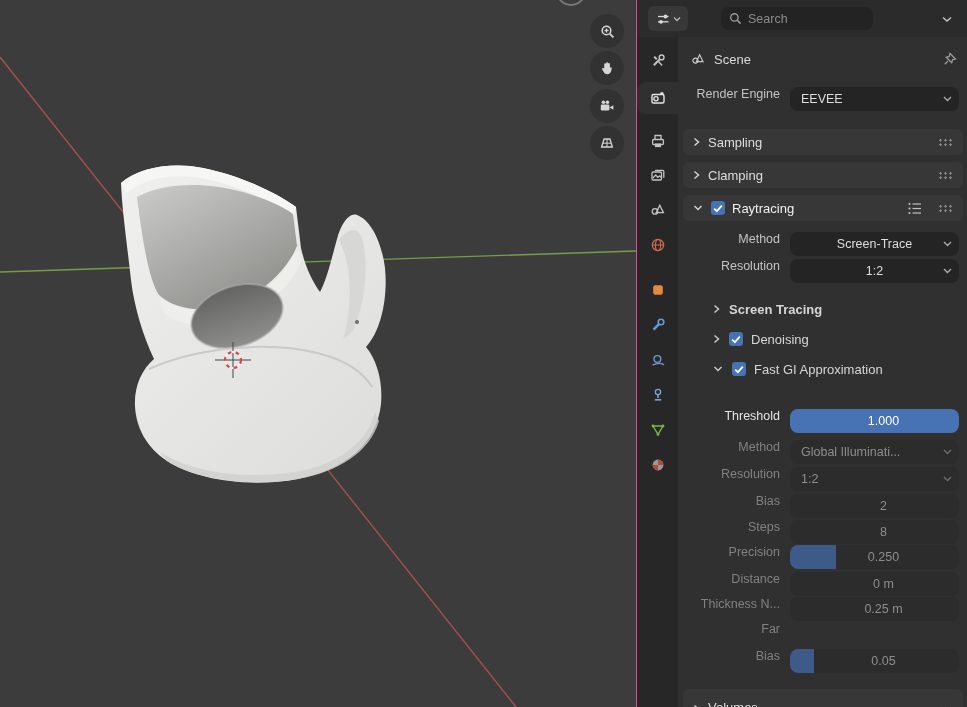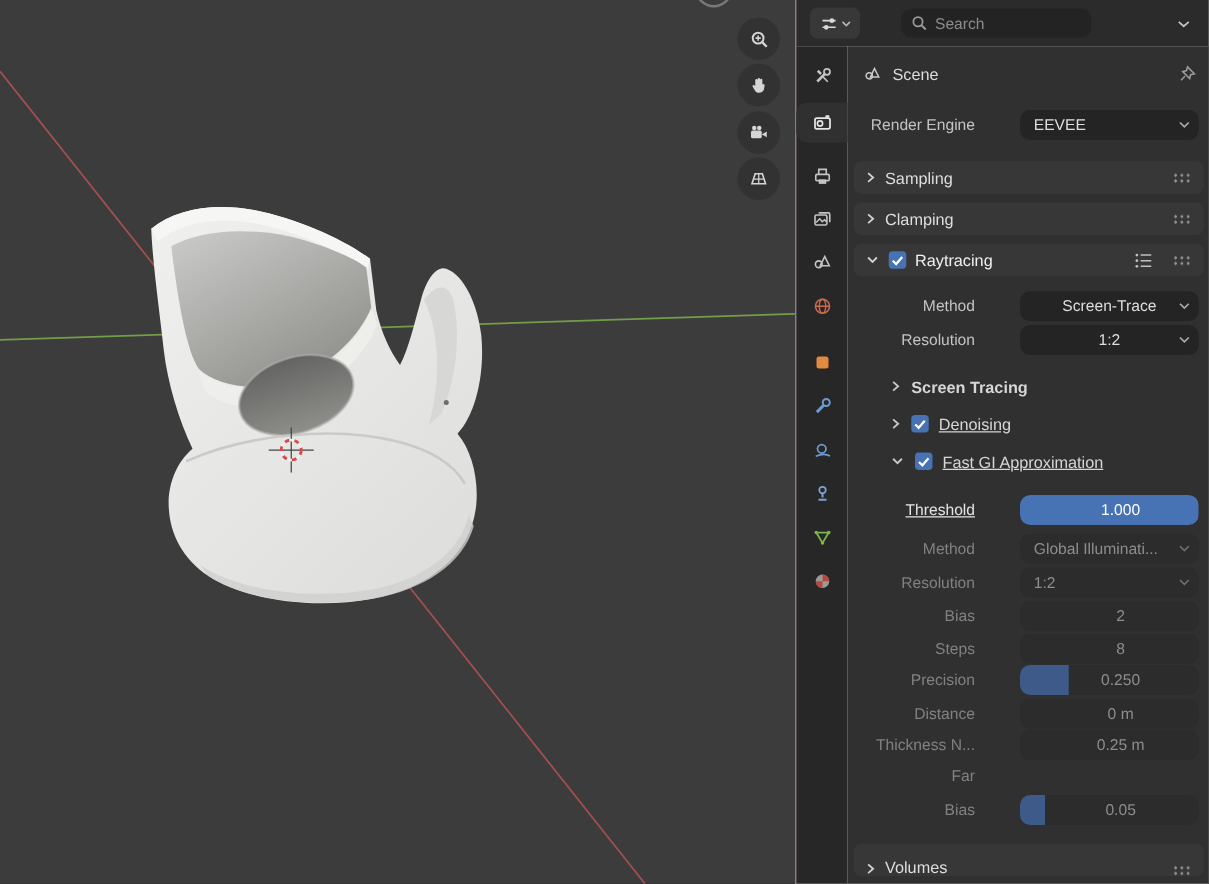--- a/index.html
+++ b/index.html
@@ -33,25 +33,25 @@
   .tab { position:absolute; left:0; width:41px; height:32px;
          display:flex; align-items:center; justify-content:center; }
   .tab.selected { background:#303030; border-radius:9px 0 0 9px; }
 
   .content { position:absolute; left:41px; top:37px; width:290px; bottom:0; background:#303030; }
 
   .scene-row { display:flex; align-items:center; height:28px; margin:8px 10px 0 12px; gap:8px; }
   .scene-label { color:#dcdcdc; font-size:13px; }
   .pin { margin-left:auto; display:flex; }
 
-  .prow { display:flex; align-items:center; height:25px;gap:26px; }
+  .prow { display:flex; height:25px; }
   .plabel { width:112px; flex:none; text-align:right; padding-right:10px;
             font-size:12.5px; color:#c3c3c3; white-space:nowrap; overflow:hidden; }
   .prow.dis .plabel { color:#818181; }
-  .bright { color:#e4e4e4;text-decoration:underline; }
+  .bright { color:#e4e4e4; }
   .ctrl { position:relative; flex:1; margin-right:9px; height:24px; border-radius:8px;
           background:#242424; display:flex; align-items:center; overflow:hidden;padding-left:18px; }
   .dd { padding-left:11px; color:#dedede; font-size:12.5px; }
   .dd.center { justify-content:center; padding-left:0; }
   .dd .chev { position:absolute; right:7px; top:9px; }
   .prow.dis .ctrl { background:#2c2c2c; }
   .prow.dis .dd, .prow.dis .val { color:#8d8d8d; }
   .num { justify-content:center; background:#2c2c2c; }
   .val { position:relative; width:100%; text-align:center; font-size:12.5px; color:#e8e8e8; z-index:1; }
   .sld .fill { position:absolute; left:0; top:0; bottom:0; background:#4772b3; }
@@ -70,21 +70,21 @@
   .cbx { width:14px; height:14px; border-radius:3px; background:#4772b3;
          display:flex; align-items:center; justify-content:center; flex:none; }
 
   
   .m-engine { margin-top:14px; }
   .m-sampling { margin-top:17px; }
   .m7 { margin-top:7px; }
   .m-method { margin-top:11px; }
   .m2 { margin-top:2px; }
   .m-st { margin-top:13px;font-weight:bold; }
-  .m-thr { margin-top:14px; }
+  .m-thr { margin-top:28px; }
   .m6 { margin-top:6px; }
   .m1 { margin-top:1px; }
   .m0 { margin-top:0; }
   .m-vol { margin-top:15px;align-items:flex-end; }
 </style>
 </head>
 <body>
 
 <div class="app">
 

